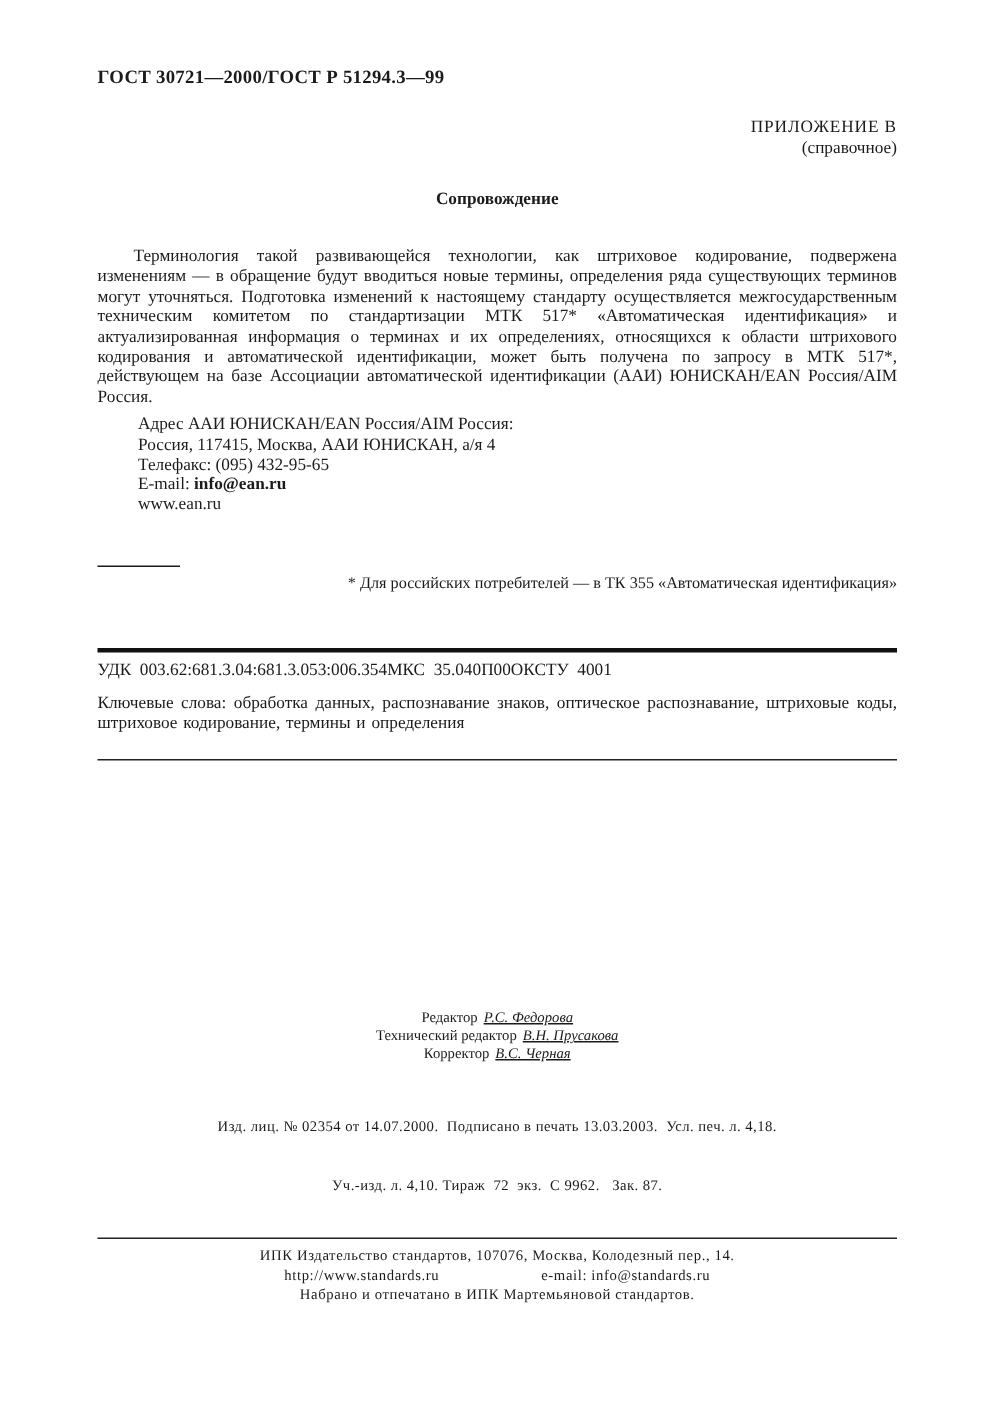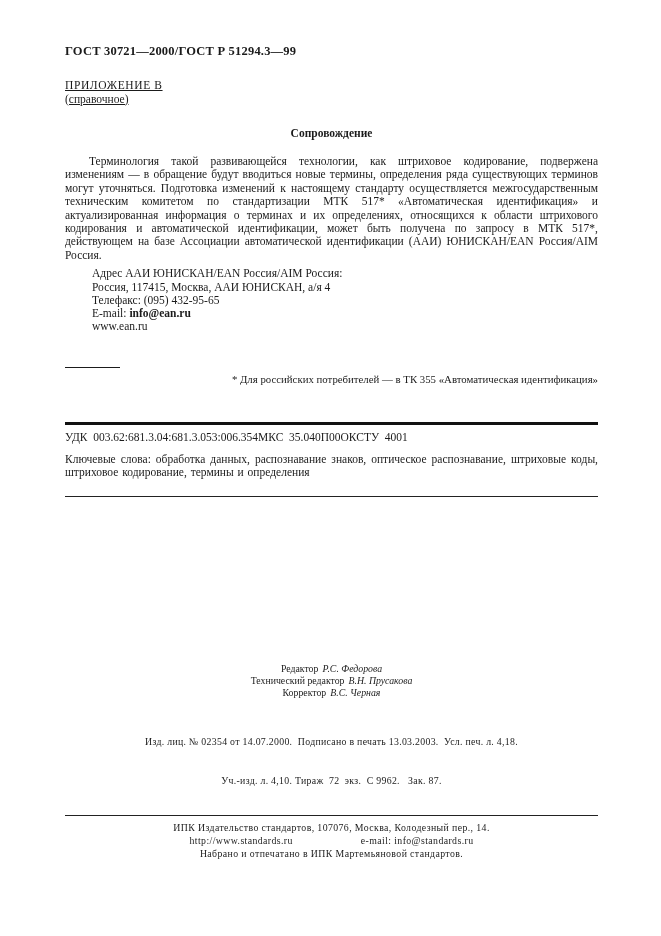--- a/index.html
+++ b/index.html
@@ -15,34 +15,33 @@
     padding: 44px 63px 0 65px;
     background: #fff;
   }
   .doc-header {
     font-size: 12.5px;
     font-weight: bold;
     letter-spacing: 0.2px;
   }
   .appendix-block {
     margin-top: 20px;
-    text-align: left;
+    text-align: right;
     font-size: 11.5px;
     line-height: 13.5px;
-    text-decoration: underline;
   }
   .appendix-title { letter-spacing: 0.6px; }
   .section-title {
     margin-top: 21px;
     text-align: center;
     font-size: 11.5px;
     font-weight: bold;
   }
   .body-par {
-    margin-top: 16px;
+    margin-top: 26px;
     font-size: 11.5px;
     line-height: 13.4px;
     text-align: justify;
     text-indent: 24px;
     word-spacing: 1px;
   }
   .address-block {
     margin-top: 5px;
     padding-left: 27px;
     font-size: 11.5px;
@@ -82,21 +81,21 @@
   .thin-rule {
     margin-top: 16px;
     border-top: 1.2px solid #222;
   }
   .credits-block {
     margin-top: 166px;
     text-align: center;
     font-size: 9.8px;
     line-height: 12.4px;
   }
-  .credit-name { font-style: italic; margin-left: 4px; }
+  .credit-name { font-style: italic; margin-left: 4px; text-decoration: underline; }
   .imprint-block {
     margin-top: 9px;
     text-align: center;
     font-size: 9.8px;
     line-height: 13px;
     letter-spacing: 0.3px;
     white-space: pre-wrap;
   }
   .footer-rule {
     margin-top: 2px;

